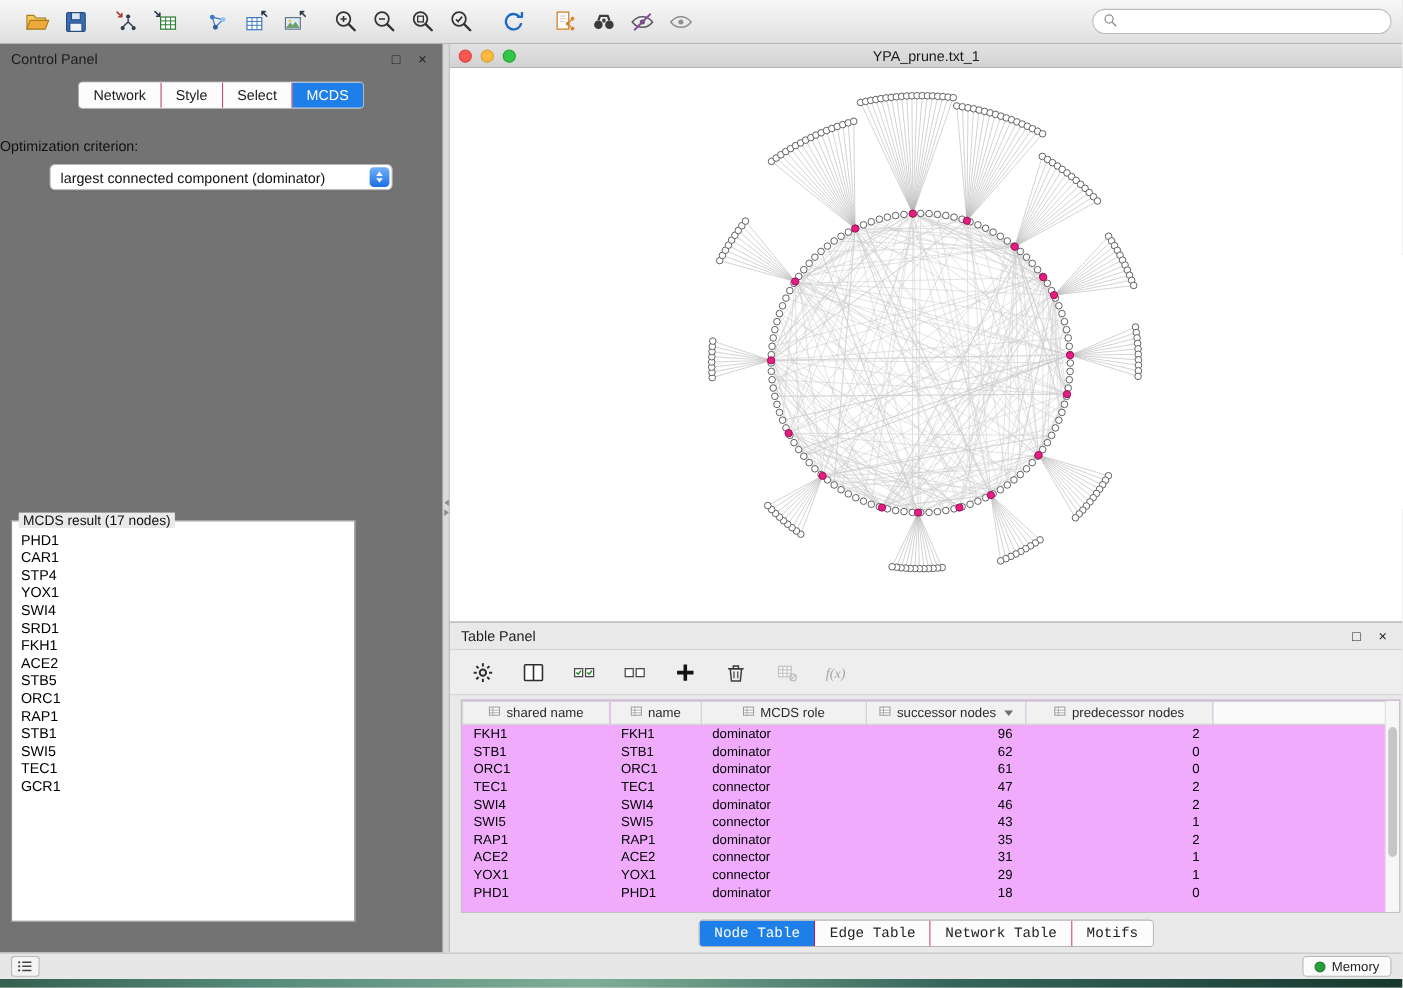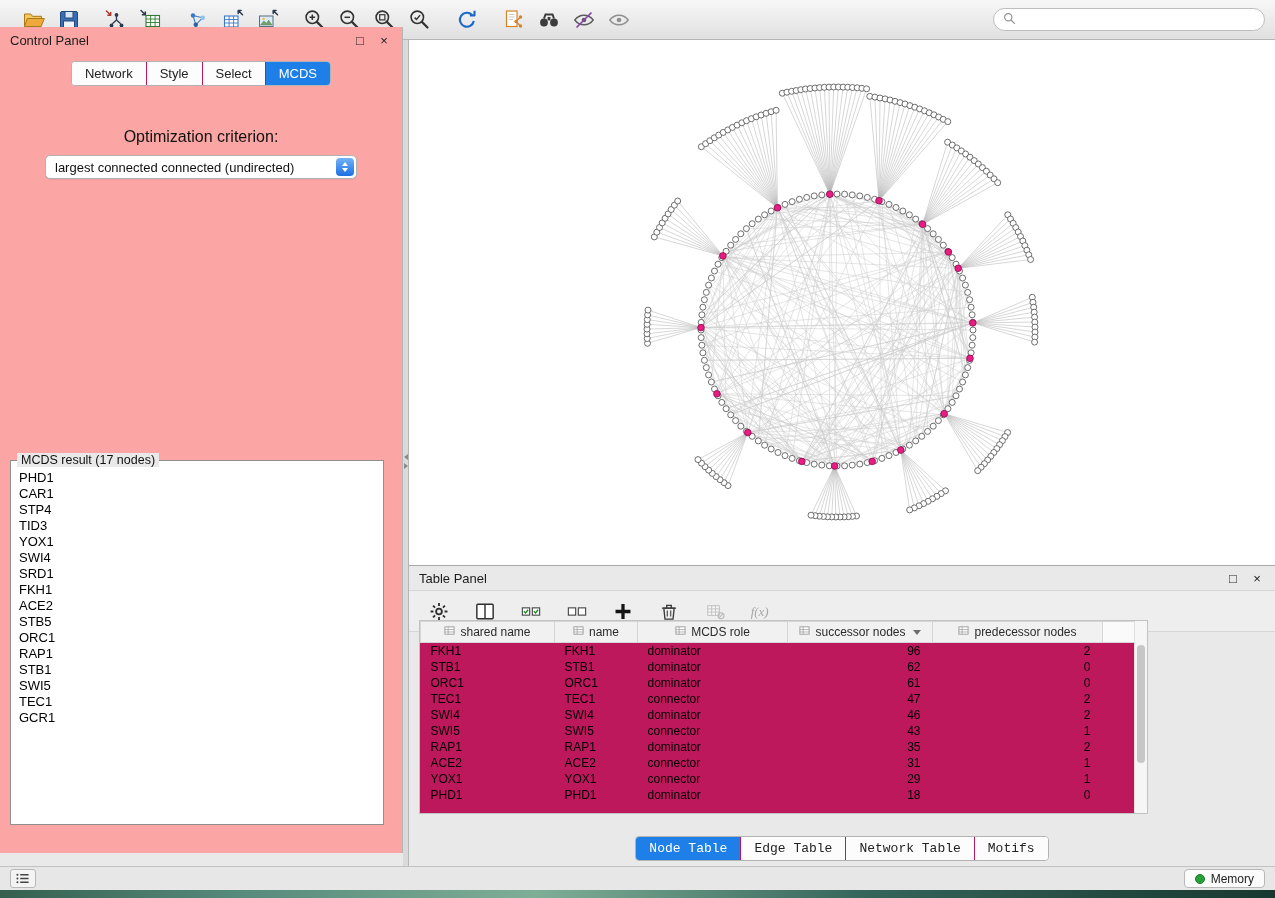--- a/index.html
+++ b/index.html
@@ -8,39 +8,39 @@
 
 
 .toolbar{position:absolute;left:0;top:0;width:1275px;height:40px;background:linear-gradient(#f7f7f7,#e0e0e0);border-bottom:1px solid #b5b5b5;display:flex;align-items:center;padding:0 10px;}
 .tb-group{display:flex;align-items:center;gap:8px;padding:0 10px;}
 .tb-icon{width:27px;height:27px;display:inline-flex;align-items:center;justify-content:center;cursor:pointer;border-radius:3px;}
 .tb-icon svg{width:24px;height:24px;display:block;}
 .search-box{margin-left:auto;width:272px;height:23px;background:#fff;border:1px solid #bdbdbd;border-radius:12px;display:flex;align-items:center;padding:0 9px;gap:6px;}
 .search-box input{border:none;outline:none;flex:1;font:12px "Liberation Sans",sans-serif;background:transparent;color:#333;}
 
 
-.control-panel{position:absolute;left:0;top:27px;width:403px;height:826px;background:#fca5a5;border-right:1px solid #b5b5b5;}
+.control-panel{position:absolute;left:0;top:40px;width:403px;height:826px;background:#737373;border-right:1px solid #b5b5b5;}
 .panel-header{height:26px;display:flex;align-items:center;padding:0 10px;font-size:13px;color:#1c1c1c;}
 .panel-header .spacer{flex:1;}
 .win-btn{width:16px;height:16px;margin-left:8px;display:inline-flex;align-items:center;justify-content:center;font-size:13px;color:#222;cursor:pointer;line-height:1;}
 .seg-row{display:flex;justify-content:center;margin-top:8px;}
 .seg{display:flex;border:1px solid #b3b3b3;border-radius:4px;overflow:hidden;background:#fcfcfc;}
 .seg-tab{padding:4px 13px;font-size:13px;border-right:1px solid #be185d;cursor:pointer;background:#fcfcfc;color:#222;white-space:nowrap;}
 .seg-tab:last-child{border-right:none;}
 .seg-tab.active{background:#1f7fe8;color:#fff;}
-.opt-label{margin-top:42px;text-align:center;font-size:16px;color:#111;}
+.opt-label{margin-top:26px;font-size:13px;color:#111;}
 .dropdown{margin:9px auto 0;width:312px;height:24px;background:#fff;border:1px solid #b3b3b3;border-radius:5px;display:flex;align-items:center;position:relative;padding:0 24px 0 9px;font-size:13px;cursor:pointer;box-shadow:0 1px 1px rgba(0,0,0,.06);}
 .dd-value{overflow:hidden;white-space:nowrap;}
 .dd-stepper{position:absolute;right:2px;top:2px;bottom:2px;width:18px;border-radius:4px;background:linear-gradient(#74b2f8,#1a6fe3);display:flex;flex-direction:column;align-items:center;justify-content:center;}
 .dd-stepper .up{width:0;height:0;border-left:3.5px solid transparent;border-right:3.5px solid transparent;border-bottom:4.5px solid #fff;margin-bottom:2px;}
 .dd-stepper .dn{width:0;height:0;border-left:3.5px solid transparent;border-right:3.5px solid transparent;border-top:4.5px solid #fff;}
 .btn-row{display:flex;justify-content:center;gap:14px;margin-top:15px;}
 .push-btn{height:24px;padding:0 17px;background:linear-gradient(#ffffff,#efefef);border:1px solid #adadad;border-radius:5px;font:13px "Liberation Sans",sans-serif;cursor:pointer;color:#111;}
 .push-btn.focused{box-shadow:0 0 0 3px rgba(88,152,246,.55);border-color:#6f9fe0;}
-.mcds-box{position:absolute;left:10px;top:426px;width:374px;height:372px;border:1px solid #8f8f8f;background:#fff;min-width:0;}
+.mcds-box{position:absolute;left:10px;top:426px;width:313px;height:372px;border:1px solid #8f8f8f;background:#fff;min-width:0;}
 .mcds-box legend{background:#e9e9e9;padding:0 4px;margin-left:6px;font-size:12.5px;color:#111;}
 .mcds-list{height:344px;overflow:hidden;padding:3px 8px;}
 .mcds-item{font-size:13px;line-height:16px;color:#000;cursor:default;}
 
 
 .v-splitter{position:absolute;left:403px;top:40px;width:6px;height:826px;background:#dadada;border-right:1px solid #b5b5b5;cursor:col-resize;}
 .split-handle{position:absolute;left:0;top:408px;width:6px;height:26px;display:flex;flex-direction:column;align-items:center;justify-content:center;gap:3px;}
 .split-handle .tri-l{width:0;height:0;border-top:3px solid transparent;border-bottom:3px solid transparent;border-right:4px solid #8a8a8a;}
 .split-handle .tri-r{width:0;height:0;border-top:3px solid transparent;border-bottom:3px solid transparent;border-left:4px solid #8a8a8a;}
 
@@ -54,21 +54,21 @@
 .light.green{background:#33c748;border:1px solid #1da32f;}
 .net-title{position:absolute;left:0;right:0;text-align:center;font-size:13px;color:#1b1b1b;}
 .net-canvas{position:absolute;left:0;top:22px;width:866px;height:503px;background:#fff;}
 
 
 .table-panel{position:absolute;left:409px;top:565px;width:866px;height:301px;background:#e9e9e9;border-top:1px solid #a8a8a8;}
 .tp-header{height:24px;display:flex;align-items:center;padding:0 10px;font-size:13px;color:#1c1c1c;}
 .tp-toolbar{height:42px;background:#eeeeee;border-top:1px solid #d6d6d6;border-bottom:1px solid #d6d6d6;display:flex;align-items:center;gap:14px;padding:0 14px;}
 .tp-icon{height:28px;min-width:28px;display:inline-flex;align-items:center;justify-content:flex-start;cursor:pointer;}
 .tp-icon svg{height:23px;display:block;}
-.table-wrap{position:absolute;left:10px;top:54px;width:729px;height:194px;background:#be185d;border:1px solid #c2c2c2;overflow:hidden;}
+.table-wrap{position:absolute;left:10px;top:70px;width:854px;height:194px;background:#f0abfc;border:1px solid #c2c2c2;overflow:hidden;}
 table.node-table{border-collapse:collapse;width:100%;table-layout:fixed;}
 .node-table th{background:#f1f1f1;border:1px solid #d6d6d6;height:21px;font-weight:normal;font-size:12px;color:#2b2b2b;padding:0 4px;overflow:hidden;}
 .node-table th.filler{background:#fafafa;border-left:none;border-right:none;}
 .th-inner{display:flex;align-items:center;justify-content:center;gap:5px;white-space:nowrap;}
 .sort-arrow{width:0;height:0;border-left:4px solid transparent;border-right:4px solid transparent;border-top:5px solid #6e6e6e;margin-left:2px;}
 .node-table td{height:16px;font-size:12px;color:#000;padding:0 10px;white-space:nowrap;overflow:hidden;}
 .node-table td.num{text-align:right;padding-right:12px;}
 .tbl-scrollbar{position:absolute;right:0;top:0;width:13px;height:100%;background:#f6f6f6;border-left:1px solid #e0e0e0;}
 .tbl-thumb{position:absolute;left:2px;right:2px;top:24px;height:118px;background:#c6c6c6;border-radius:5px;cursor:pointer;}
 .bottom-tabs{position:absolute;left:0;right:0;top:270px;display:flex;justify-content:center;font-family:Liberation Mono, monospace;}
@@ -238,33 +238,32 @@
     <div class="seg-row">
         <div class="seg">
           <div class="seg-tab">Network</div>
           <div class="seg-tab">Style</div>
           <div class="seg-tab">Select</div>
           <div class="seg-tab active">MCDS</div>
         </div>
       </div>
     <div class="opt-label">Optimization criterion:</div>
     <div class="dropdown">
-      <span class="dd-value">largest connected connected (undirected)</span>
+      <span class="dd-value">largest connected component (dominator)</span>
       <span class="dd-stepper">
           <span class="up"></span>
           <span class="dn"></span>
         </span>
     </div>
     <fieldset class="mcds-box">
       <legend>MCDS result (17 nodes)</legend>
       <div class="mcds-list">
           <div class="mcds-item">PHD1</div>
           <div class="mcds-item">CAR1</div>
           <div class="mcds-item">STP4</div>
-          <div class="mcds-item">TID3</div>
           <div class="mcds-item">YOX1</div>
           <div class="mcds-item">SWI4</div>
           <div class="mcds-item">SRD1</div>
           <div class="mcds-item">FKH1</div>
           <div class="mcds-item">ACE2</div>
           <div class="mcds-item">STB5</div>
           <div class="mcds-item">ORC1</div>
           <div class="mcds-item">RAP1</div>
           <div class="mcds-item">STB1</div>
           <div class="mcds-item">SWI5</div>
@@ -275,20 +274,28 @@
   </div>
 
   <div class="v-splitter">
     <div class="split-handle">
         <span class="tri-l"></span>
         <span class="tri-r"></span>
       </div>
   </div>
 
   <div class="network-window">
+    <div class="net-titlebar">
+      <div class="net-title">YPA_prune.txt_1</div>
+      <div class="traffic">
+        <span class="light red"></span>
+        <span class="light yellow"></span>
+        <span class="light green"></span>
+      </div>
+    </div>
     <svg class="net-canvas" viewBox="0 0 866 503" xmlns="http://www.w3.org/2000/svg">
         <g stroke="#a9a9a9" stroke-width="0.5" opacity="0.6">
           <line x1="313.9" y1="193.9" x2="383.1" y2="396.4"></line>
           <line x1="313.9" y1="193.9" x2="553.6" y2="320.0"></line>
           <line x1="313.9" y1="193.9" x2="493.8" y2="387.0"></line>
           <line x1="313.9" y1="193.9" x2="331.8" y2="171.8"></line>
           <line x1="313.9" y1="193.9" x2="450.8" y2="402.1"></line>
           <line x1="313.9" y1="193.9" x2="302.4" y2="320.0"></line>
           <line x1="313.9" y1="193.9" x2="465.6" y2="137.3"></line>
           <line x1="313.9" y1="193.9" x2="480.0" y2="393.6"></line>

